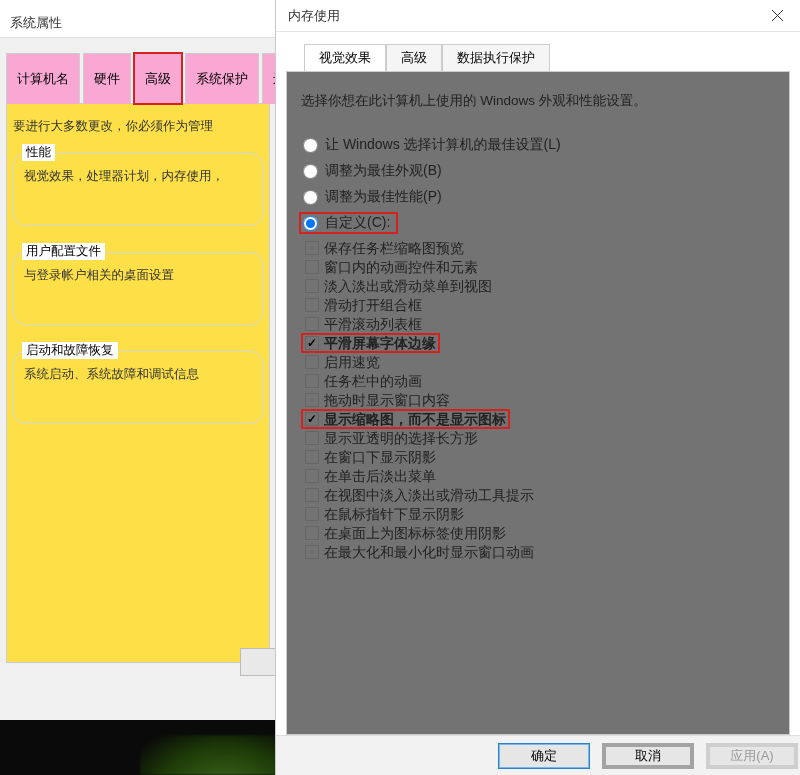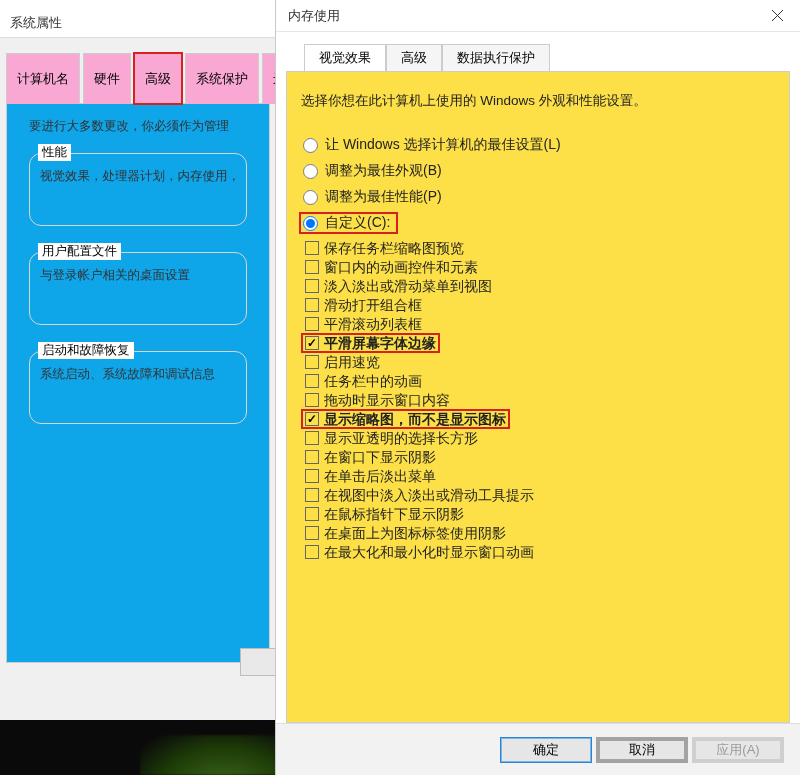--- a/index.html
+++ b/index.html
@@ -44,24 +44,24 @@
     position: relative;
     top: 1px;
     white-space: nowrap;
     cursor: default;
   }
   .sysprops-tab.highlighted {
     outline: 2px solid #d62121;
     outline-offset: -1px;
   }
   .sysprops-body {
-    background: #0ea5e9;
+    background: #fde047;
     border: 1px solid #ccc;
     margin: 0 6px;
-    padding: 14px 22px;
+    padding: 14px 6px;
     height: 560px;
     overflow: hidden;
   }
   .sysprops-hint {
     font-size: 12.5px;
     color: #333;
     margin-bottom: 18px;
   }
   .sysprops-group {
     border: 1px solid #d6d6d6;
@@ -147,21 +147,21 @@
   .perf-tab.active {
     background: #fff;
     position: relative;
     z-index: 2;
   }
   .perf-tab-body {
     flex: 1 1 auto;
     margin: 0 10px;
     border: 1px solid #ccc;
     padding: 20px 14px 10px 14px;
-    background: #fde047;
+    background: #737373;
     overflow: hidden;
   }
   .perf-hint {
     font-size: 13.5px;
     color: #222;
     margin-bottom: 26px;
   }
 
   .radio-row {
     display: flex;
@@ -211,28 +211,28 @@
     color: #000;
   }
   .check-row.highlighted {
     outline: 2px solid #d62121;
     outline-offset: 0;
     font-weight: bold;
   }
 
   
   .perf-buttons {
-    height: 52px;
+    height: 40px;
     border-top: 1px solid #ddd;
     background: #f2f2f2;
     display: flex;
     align-items: center;
     justify-content: flex-end;
-    gap: 4px;
-    padding-right: 16px;
+    gap: 12px;
+    padding-right: 2px;
   }
   .win-btn {
     min-width: 92px;
     height: 26px;
     border: 4px solid #a3a3a3;
     background: #e6e6e6;
     font-size: 13px;
     display: flex;
     align-items: center;
     justify-content: center;

